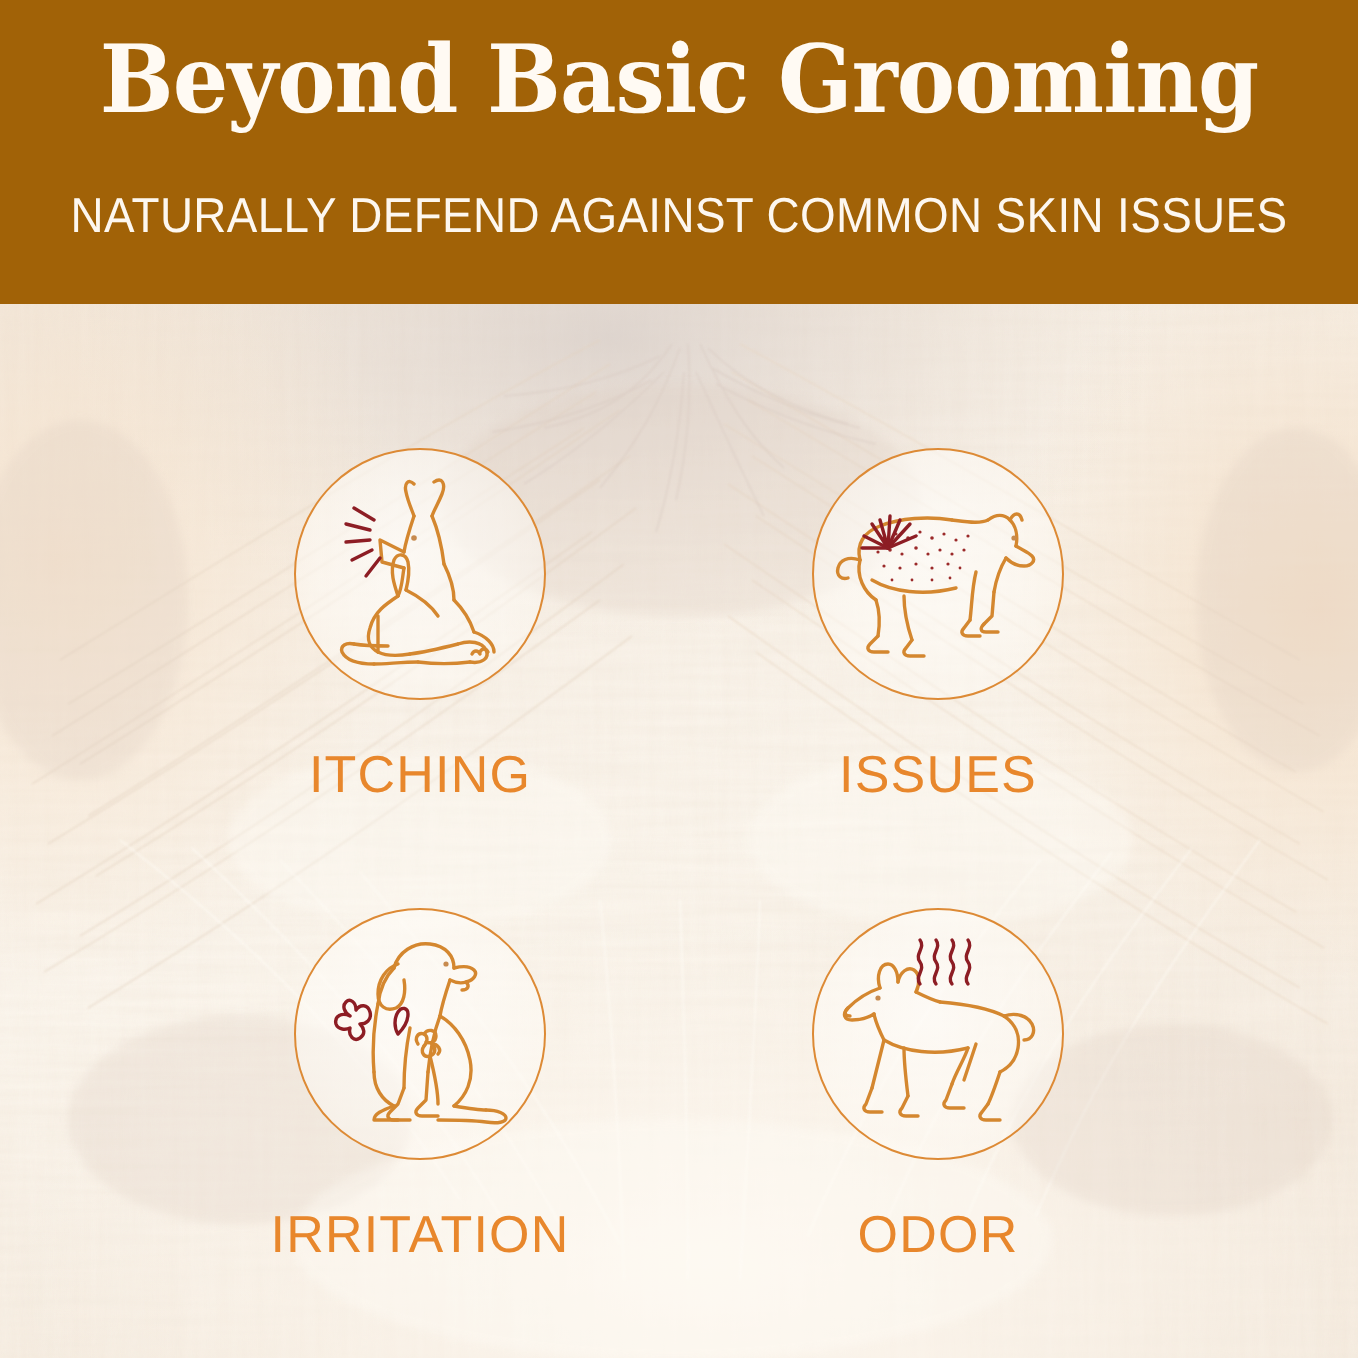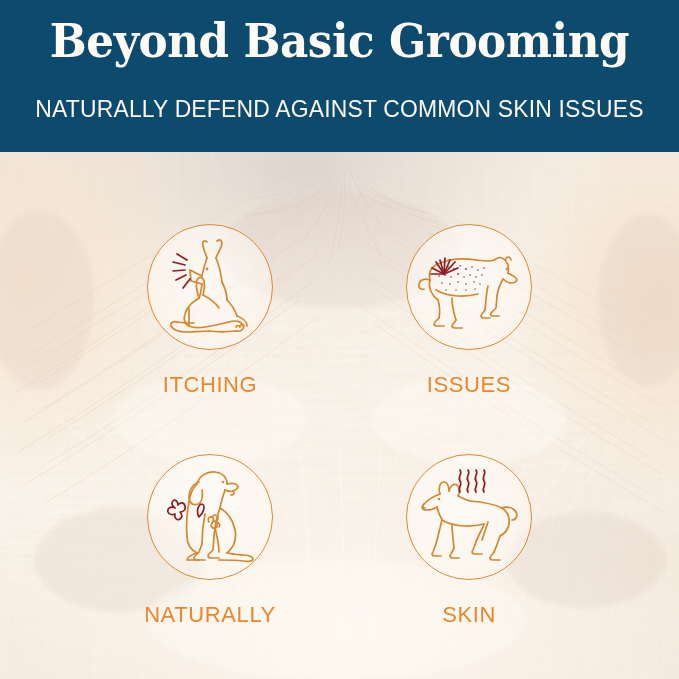--- a/index.html
+++ b/index.html
@@ -24,21 +24,21 @@
     width: 679px; height: 679px;
   }
   .fur-svg { display: block; width: 100%; height: 100%; }
 
   
   .header-band {
     position: absolute;
     left: 0; top: 0;
     width: 679px;
     height: 152px;
-    background: #0c4a6e;
+    background: #a16207;
     z-index: 40;
     overflow: hidden;
   }
   .header-title {
     position: absolute;
     left: 0; right: 0;
     top: 16px;
     text-align: center;
     color: #fffaf3;
     font-family: "DejaVu Serif", serif;
@@ -103,21 +103,21 @@
     left: 0; top: 0;
     width: 126px; height: 126px;
   }
   .circle-art svg { display: block; width: 126px; height: 126px; }
 
   .cell-label {
     margin-top: 22px;
     text-align: center;
     color: #e8872c;
     font-family: "Liberation Sans", sans-serif;
-    font-size: 22px;
+    font-size: 26px;
     letter-spacing: 0.6px;
     white-space: nowrap;
   }
 
   
   .ln {
     fill: none;
     stroke: #d4872f;
     stroke-width: 1.7;
     stroke-linecap: round;
@@ -452,21 +452,21 @@
               <path d="M28,54 C24,52 20,54 21,58 C22,61 26,61 28,60
                        C27,64 30,67 33,65 C36,63 35,60 33,58
                        C36,58 39,56 38,52 C37,48 33,48 31,51
                        C31,47 28,45 26,47 C24,49 25,52 28,54 Z"></path>
             </g>
 
             <path class="ln-red" d="M52,52 C54,49 57,50 57,53 C57,57 54,61 52,63 C50,60 50,55 52,52 Z"></path>
           </svg>
         </div>
       </div>
-      <div class="cell-label">NATURALLY</div>
+      <div class="cell-label">IRRITATION</div>
     </div>
 
     <div class="cell cell-odor">
       <div class="circle-wrap">
         <div class="circle-ring"></div>
         <div class="circle-art">
           <svg viewBox="0 0 126 126" xmlns="http://www.w3.org/2000/svg">
 
             <path class="ln" d="M34,40 C32,34 34,28 38,28 C41,28 43,32 43,37"></path>
             <path class="ln" d="M43,37 C44,32 48,29 51,31 C54,33 54,38 52,42"></path>
@@ -501,17 +501,17 @@
 
             <g class="ln-red" stroke-width="1.9">
               <path d="M54,38 C51,34 57,31 54,27 C51,23 57,20 54,16"></path>
               <path d="M62,38 C59,34 65,31 62,27 C59,23 65,20 62,16"></path>
               <path d="M70,38 C67,34 73,31 70,27 C67,23 73,20 70,16"></path>
               <path d="M78,38 C75,34 81,31 78,27 C75,23 81,20 78,16"></path>
             </g>
           </svg>
         </div>
       </div>
-      <div class="cell-label">SKIN</div>
+      <div class="cell-label">ODOR</div>
     </div>
 
   </div>
 </div>
 
 </body></html>

